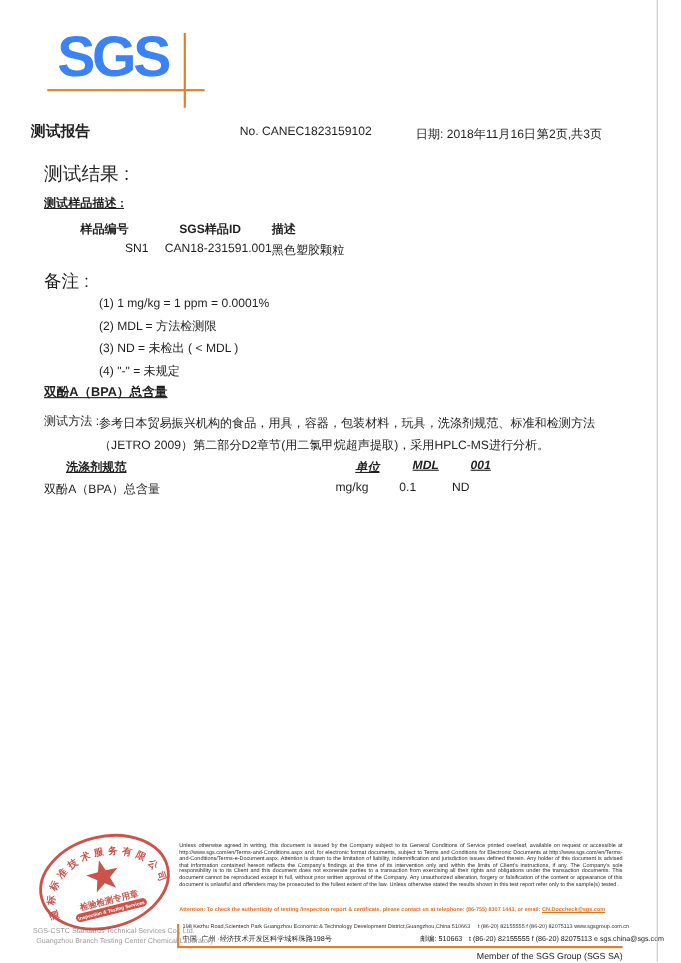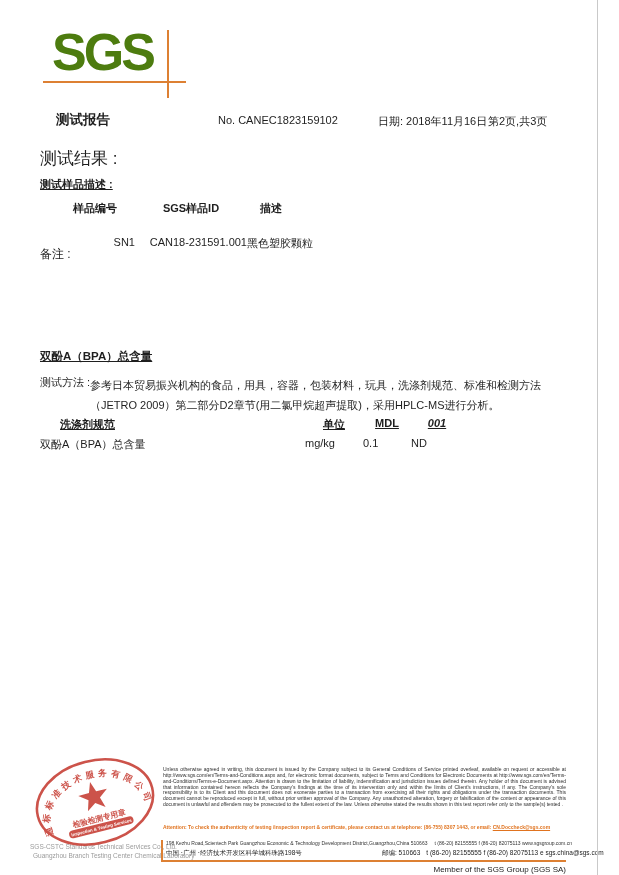--- a/index.html
+++ b/index.html
@@ -3,54 +3,54 @@
 <meta charset="utf-8">
 <style>
   html,body { margin:0; padding:0; background:#ffffff; }
   .page {
     position:relative; width:619px; height:875px; background:#fff;
     font-family:"Liberation Sans", sans-serif; color:#1f1f1f; overflow:hidden;
   }
   .abs { position:absolute; }
 
   
-  .logo-text { left:52px; top:26px; font-size:52px; font-weight:800; color:#4d7c0f;
+  .logo-text { left:52px; top:26px; font-size:52px; font-weight:800; color:#3b82f6;
                letter-spacing:-3px; line-height:1; }
   .logo-hline { left:43px; top:81px; width:143px; height:2px; background:#dd8033; }
   .logo-vline { left:167px; top:30px; width:2px; height:68px; background:#dd8033; }
 
-  .report-title { left:56px; top:111px; font-size:13.5px; font-weight:bold; }
+  .report-title { left:28px; top:111px; font-size:13.5px; font-weight:bold; }
   .report-no    { left:218px; top:114px; font-size:11px; }
   .report-date  { left:378px; top:114px; font-size:11px; }
   .report-page  { left:488px; top:114px; font-size:11px; }
 
   .results-label { left:40px; top:147px; font-size:17px; }
   .sample-desc-label { left:40px; top:177px; font-size:11px; font-weight:bold; text-decoration:underline; }
 
   .sample-table { left:55px; top:201px; display:grid; grid-template-columns:80px 112px auto;
-                  row-gap:20px; font-size:11px; }
+                  row-gap:4px; font-size:11px; }
   .sample-table .hdr { font-weight:bold; text-align:center; }
-  .sample-table .hdr.desc { text-align:left;margin-left:13px; }
+  .sample-table .hdr.desc { text-align:left; }
   .sample-table .cell { text-align:right; }
   .sample-table .cell.desc { text-align:left; }
 
-  .notes-label { left:40px; top:246px; font-size:12px; }
+  .notes-label { left:40px; top:246px; font-size:16px; }
   .notes-list  { left:90px; top:266px; font-size:11px; line-height:20.5px; }
 
   .bpa-heading { left:40px; top:349px; font-size:11.5px; font-weight:bold; text-decoration:underline; }
 
   .method-label { left:40px; top:375px; font-size:11px; }
   .method-text  { left:90px; top:375px; width:480px; font-size:11px; line-height:20px; }
 
   .result-table { left:40px; top:417px; display:grid; grid-template-columns:265px 58px 48px 52px;
                   row-gap:5px; font-size:11px; }
   .result-table .hdr { font-weight:bold; }
   .result-table .hdr .u { text-decoration:underline; }
   .result-table .hdr.item { padding-left:20px; }
-  .result-table .hdr.c { text-align:center; }
+  .result-table .hdr.c { text-align:center;font-style:italic; }
   .result-table .hdr.i { font-style:italic;text-align:center; }
   .result-table .cell.c { }
 
   
   .legal-text { left:163px; top:767px; width:403px; font-size:5px; line-height:5.85px;
                 color:#2e2e2e; text-align:justify; }
   .attention  { left:163px; top:825px; width:403px; font-size:5px; line-height:5.9px;
                 color:#e0731f; font-weight:bold; }
   .attention .email { text-decoration:underline; }
 
@@ -90,20 +90,26 @@
   <div class="abs sample-table">
     <div class="hdr">样品编号</div>
     <div class="hdr">SGS样品ID</div>
     <div class="hdr desc">描述</div>
     <div class="cell">SN1</div>
     <div class="cell">CAN18-231591.001</div>
     <div class="cell desc">黑色塑胶颗粒</div>
   </div>
 
   <div class="abs notes-label">备注 :</div>
+  <div class="abs notes-list">
+    <div>(1) 1 mg/kg = 1 ppm = 0.0001%</div>
+    <div>(2) MDL = 方法检测限</div>
+    <div>(3) ND = 未检出 ( &lt; MDL )</div>
+    <div>(4) "-" = 未规定</div>
+  </div>
 
   <div class="abs bpa-heading">双酚A（BPA）总含量</div>
 
   <div class="abs method-label">测试方法 :</div>
   <div class="abs method-text">参考日本贸易振兴机构的食品，用具，容器，包装材料，玩具，洗涤剂规范、标准和检测方法（JETRO 2009）第二部分D2章节(用二氯甲烷超声提取)，采用HPLC-MS进行分析。</div>
 
   <div class="abs result-table">
     <div class="hdr item"><span class="u">洗涤剂规范</span></div>
     <div class="hdr c"><span class="u">单位</span></div>
     <div class="hdr c"><span class="u">MDL</span></div>

